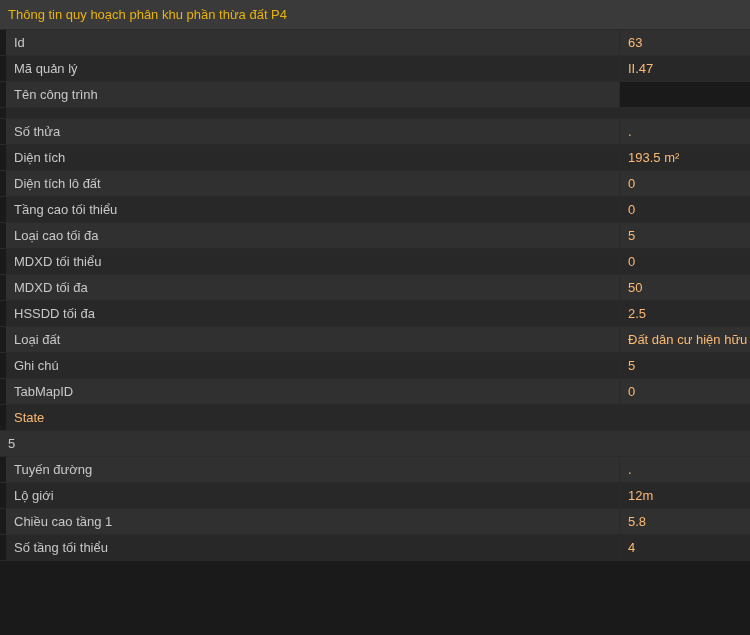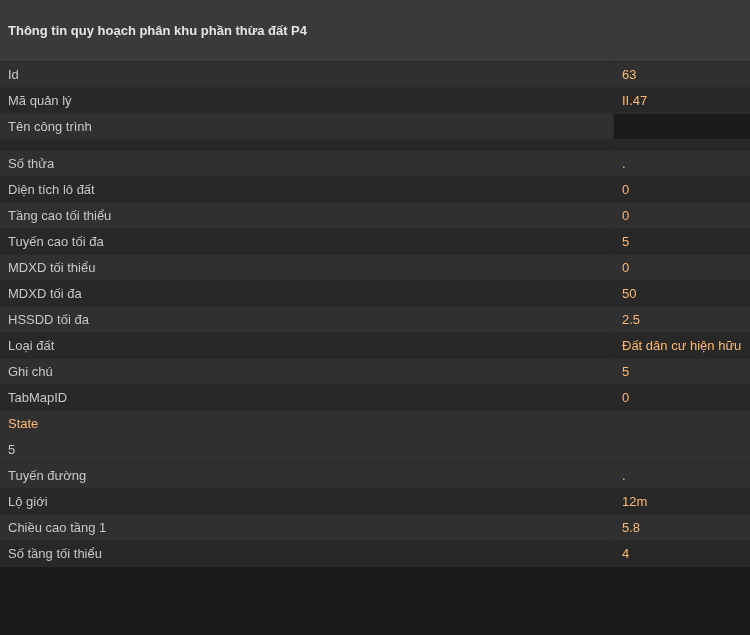--- a/index.html
+++ b/index.html
@@ -5,28 +5,29 @@
     * { margin: 0; padding: 0; box-sizing: border-box; }
     body {
       background: #1a1a1a;
       font-family: Arial, sans-serif;
       font-size: 13px;
       color: #b8b8b8;
       width: 750px;
     }
     .section-header {
       background: #3a3a3a;
-      color: #e5e5e5;
-      font-weight: bold;
-      padding: 23px 8px;
+      color: #eab308;
+      font-weight: normal;
+      padding: 7px 8px;
       border-bottom: 1px solid #2a2a2a;
     }
     .row {
       display: flex;
       border-bottom: 1px solid #2a2a2a;
+      padding-left: 6px;
     }
     .row:nth-child(odd) .label,
     .row:nth-child(odd) .value {
       background: #303030;
     }
     .row:nth-child(even) .label,
     .row:nth-child(even) .value {
       background: #282828;
     }
     .label {
@@ -67,29 +68,33 @@
         <div class="label">Tên công trình</div>
       </div>
       <div class="row">
         <div class="value"></div>
       </div>
       <div class="row">
         <div class="label">Số thửa</div>
         <div class="value">.</div>
       </div>
       <div class="row">
+        <div class="label">Diện tích</div>
+        <div class="value">193.5 m²</div>
+      </div>
+      <div class="row">
         <div class="label">Diện tích lô đất</div>
         <div class="value">0</div>
       </div>
       <div class="row">
         <div class="label">Tầng cao tối thiểu</div>
         <div class="value">0</div>
       </div>
       <div class="row">
-        <div class="label">Tuyến cao tối đa</div>
+        <div class="label">Loại cao tối đa</div>
         <div class="value">5</div>
       </div>
       <div class="row">
         <div class="label">MDXD tối thiểu</div>
         <div class="value">0</div>
       </div>
       <div class="row">
         <div class="label">MDXD tối đa</div>
         <div class="value">50</div>
       </div>

